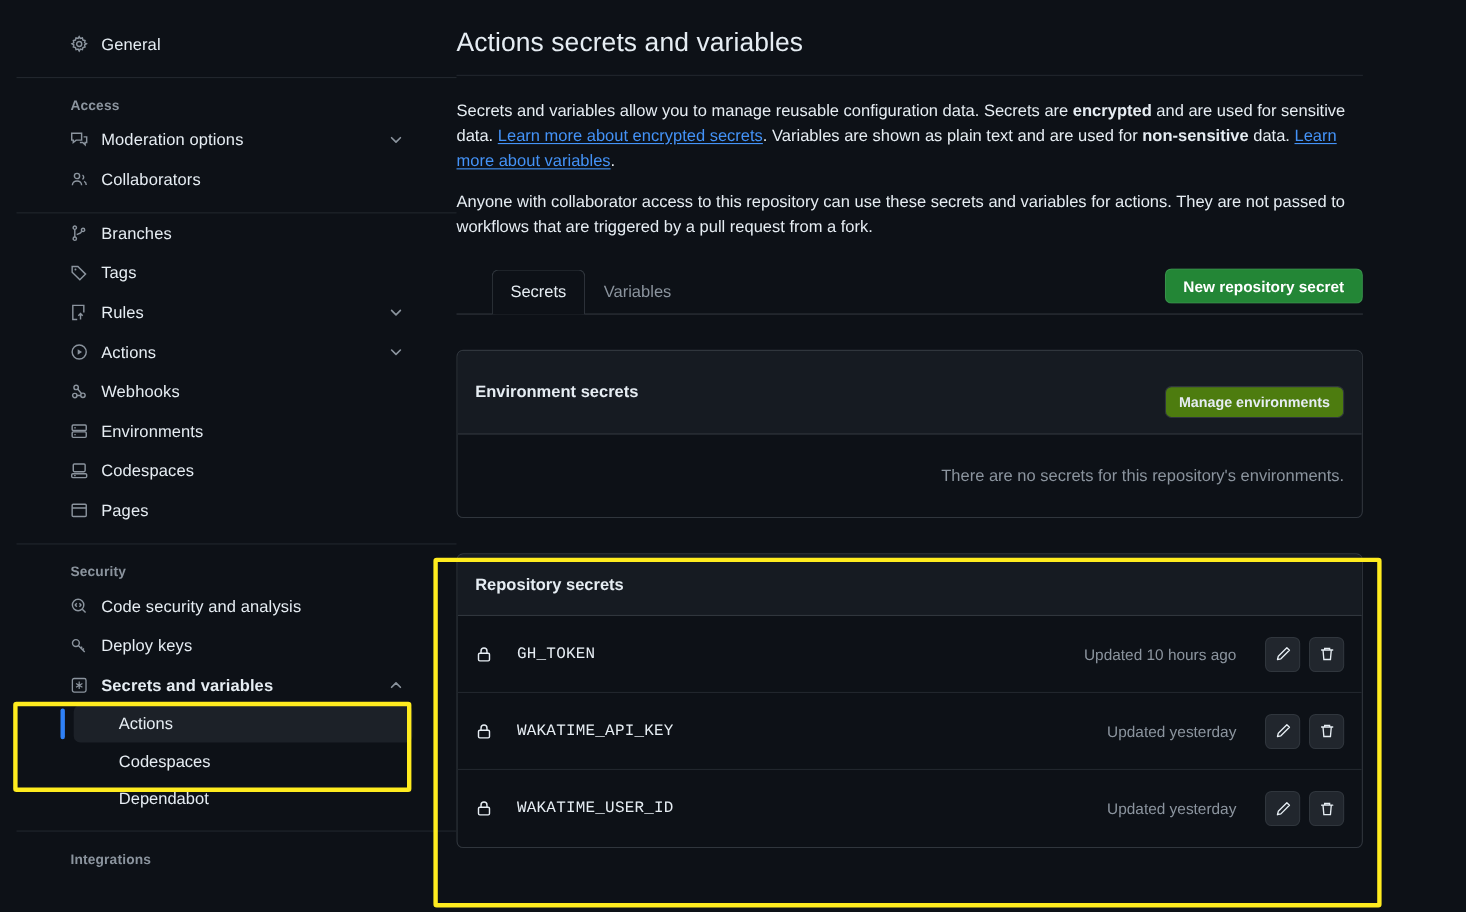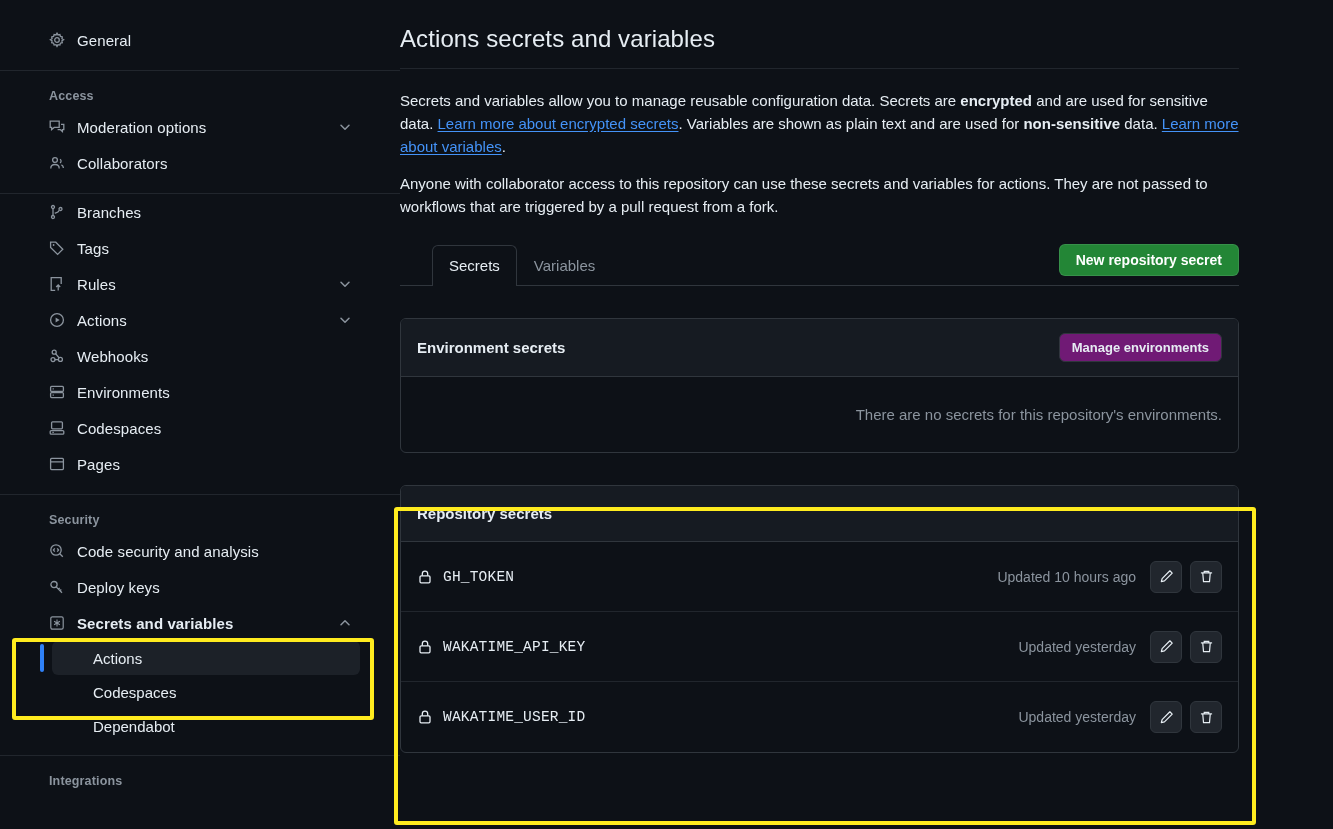--- a/index.html
+++ b/index.html
@@ -11,20 +11,21 @@
     font-family: "Liberation Sans", sans-serif;
     color: #e6edf3;
     overflow: hidden;
   }
 
   .page {
     position: relative;
     width: 1317px;
     height: 829px;
     display: flex;
+    padding-left: 15px;
   }
 
   
   .sidebar {
     width: 400px;
     flex: 0 0 400px;
     padding-top: 22px;
     position: relative;
   }
   .nav-list { list-style: none; padding: 0 40px 0 40px; }
@@ -195,43 +196,45 @@
     border-bottom: 1px solid #30363d;
     min-height: 56px;
   }
   .panel-head .ptitle {
     font-size: 15px;
     font-weight: 700;
     color: #e6edf3;
   }
   .btn-secondary {
     margin-left: auto;
-    background: #701a75;
+    background: #4d7c0f;
     border: 1px solid #30363d;
     color: #e6edf3;
     font-size: 13px;
     font-weight: 600;
     border-radius: 6px;
     padding: 6px 12px;
     cursor: pointer;
     white-space: nowrap;
+    margin-top: 18px;
   }
   .panel-empty {
     text-align: right;
     color: #8b949e;
     font-size: 15px;
     padding: 29px 16px;
   }
 
   .secret-row {
     display: flex;
     align-items: center;
     padding: 16px;
     border-bottom: 1px solid #21262d;
     min-height: 70px;
+    gap: 12px;
   }
   .secret-row:last-child { border-bottom: none; }
   .lock {
     width: 16px; height: 16px;
     flex: 0 0 16px;
     color: #e6edf3;
     display: flex; align-items: center; justify-content: center;
   }
   .secret-name {
     font-family: "Liberation Mono", monospace;

